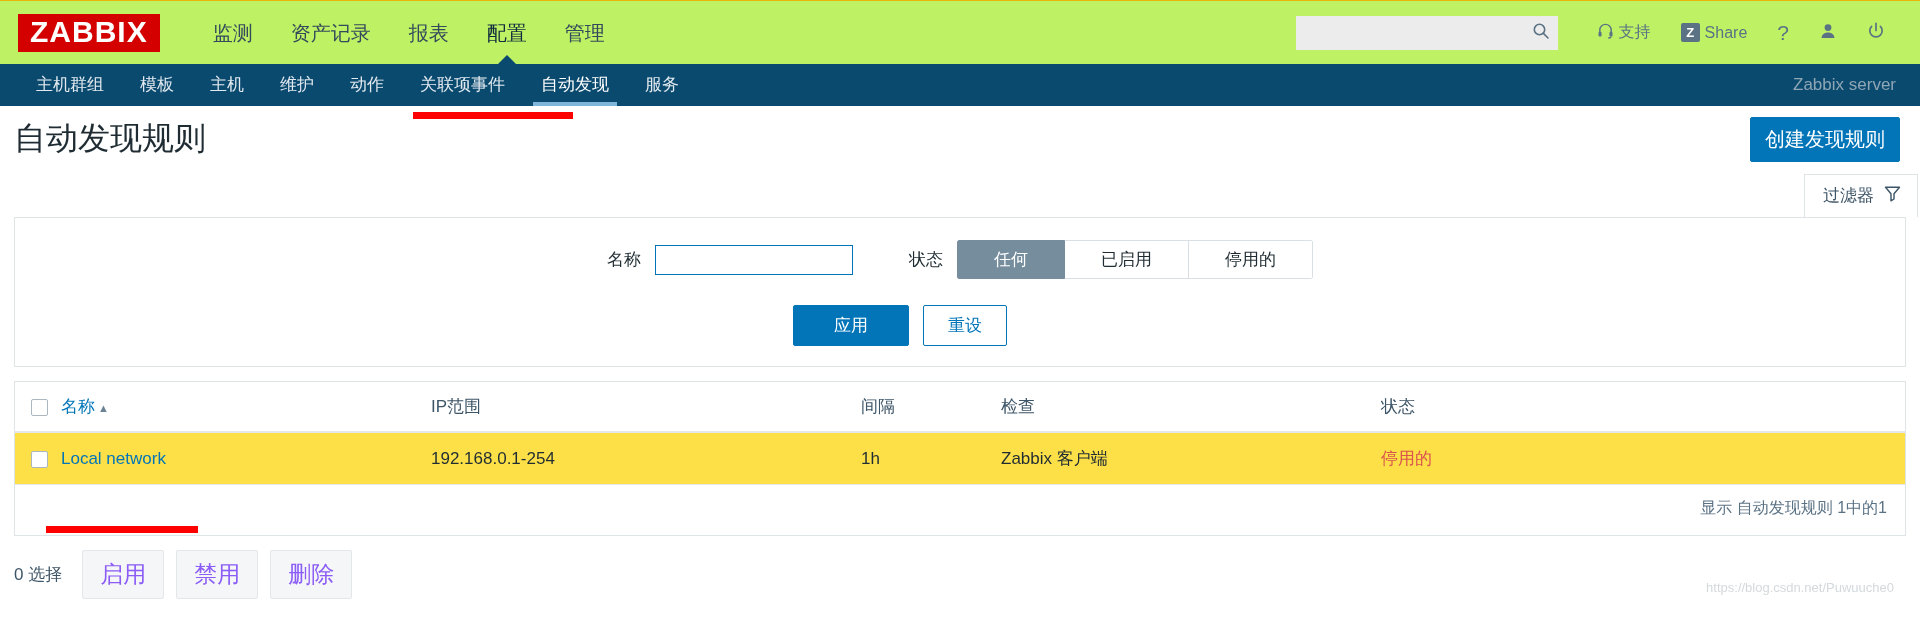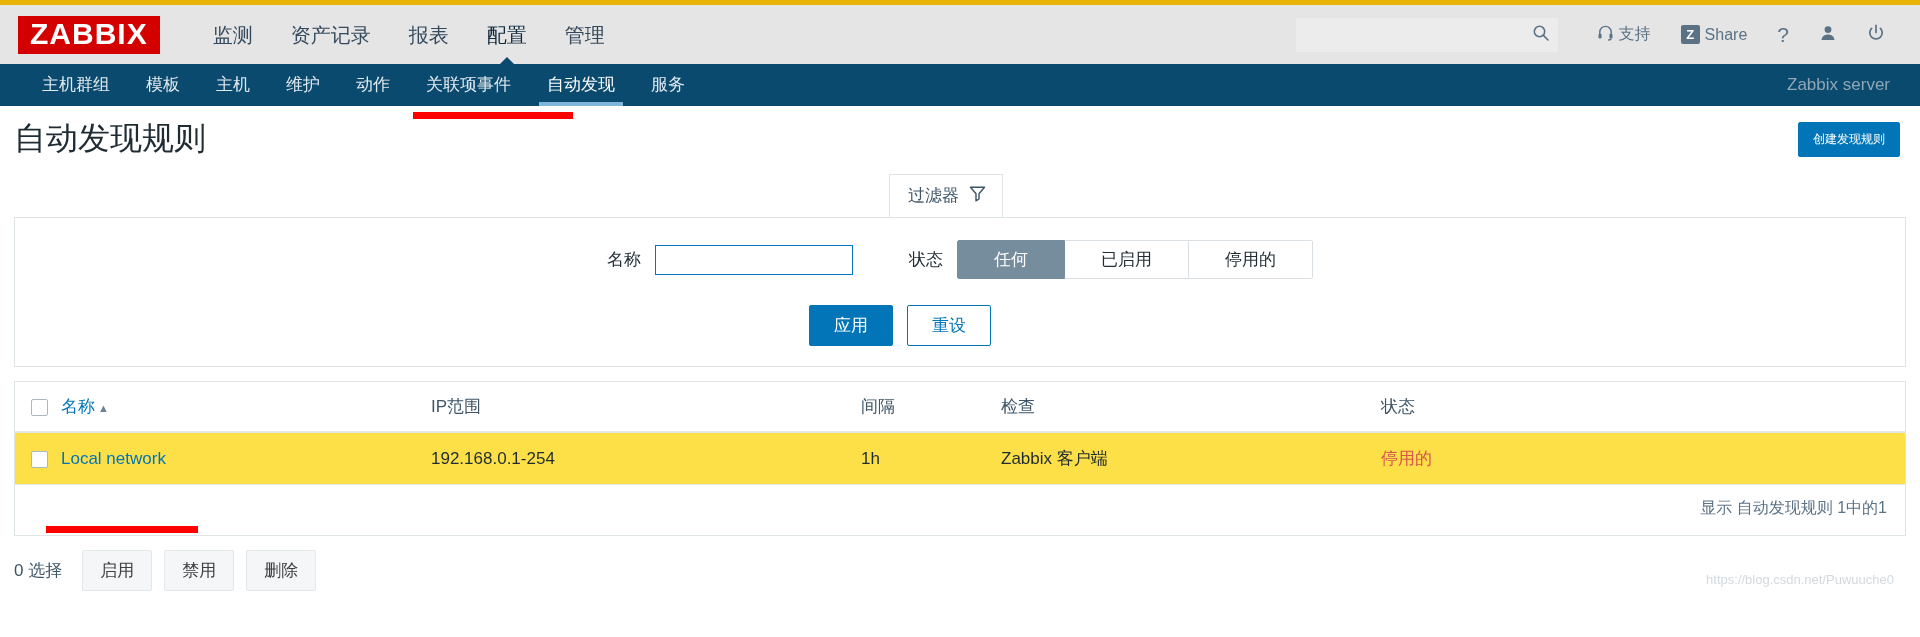--- a/index.html
+++ b/index.html
@@ -7,25 +7,25 @@
     margin: 0; padding: 0;
     width: 1920px; height: 637px;
     overflow: hidden;
     background: #ffffff;
     font-family: "Liberation Sans", "DejaVu Sans", sans-serif;
   }
 
   
   .topbar {
     height: 64px;
-    background: #e5e5e5;
+    background: #bef264;
     display: flex;
     align-items: center;
     padding: 0 22px 0 18px;
-    border-top: 5px solid #eab308;
+    border-top: 1px solid #eab308;
     position: relative;
   }
   .logo {
     background: #d40000;
     color: #ffffff;
     font-weight: bold;
     font-size: 30px;
     letter-spacing: 1px;
     padding: 3px 12px 5px 12px;
     line-height: 1;
@@ -103,21 +103,21 @@
     font-weight: bold;
     border-radius: 2px;
   }
 
   
   .subnav {
     height: 42px;
     background: #0b4a6f;
     display: flex;
     align-items: center;
-    padding: 0 24px;
+    padding: 0 18px;
     position: relative;
   }
   .subnav-item {
     color: #e2eaf0;
     font-size: 17px;
     padding: 0 18px;
     height: 42px;
     line-height: 42px;
     cursor: pointer;
     position: relative;
@@ -173,31 +173,31 @@
     color: #1f2c33;
     font-weight: normal;
     margin: 0;
   }
   .btn-create {
     margin-left: auto;
     background: #0275b8;
     color: #ffffff;
     border: 1px solid #0275b8;
     border-radius: 2px;
-    font-size: 12px;
+    font-size: 20px;
     padding: 8px 14px;
     cursor: pointer;
     font-family: "Liberation Sans", sans-serif;
   }
 
   
   .filter-tabrow {
     display: flex;
-    justify-content: center;
-    padding-right: 28px;
+    justify-content: flex-end;
+    padding-right: 2px;
     margin-top: 6px;
   }
   .filter-tab {
     background: #ffffff;
     border: 1px solid #dfe4e7;
     border-bottom: none;
     display: flex;
     align-items: center;
     gap: 10px;
     padding: 9px 16px 10px 18px;
@@ -265,21 +265,21 @@
     gap: 14px;
     margin-top: 26px;
     padding-right: 120px;
   }
   .btn-apply {
     background: #0275b8;
     color: #ffffff;
     border: 1px solid #0275b8;
     border-radius: 2px;
     font-size: 17px;
-    padding: 8px 24px;
+    padding: 8px 40px;
     cursor: pointer;
     font-family: "Liberation Sans", sans-serif;
   }
   .btn-reset {
     background: #ffffff;
     color: #0275b8;
     border: 1px solid #0275b8;
     border-radius: 2px;
     font-size: 17px;
     padding: 8px 24px;
@@ -341,24 +341,24 @@
   .actionbar {
     display: flex;
     align-items: center;
     gap: 12px;
     padding: 14px 14px 10px 14px;
     position: relative;
   }
   .selcount { font-size: 17px; color: #3d5567; margin-right: 8px; }
   .btn-dis {
     background: #f4f6f7;
-    color: #404040;
+    color: #8b5cf6;
     border: 1px solid #e2e7ea;
     border-radius: 2px;
-    font-size: 17px;
+    font-size: 23px;
     padding: 8px 17px;
     cursor: default;
     font-family: "Liberation Sans", sans-serif;
   }
   .watermark {
     position: absolute;
     right: 26px;
     bottom: 14px;
     font-size: 13px;
     color: #d3d9dd;

